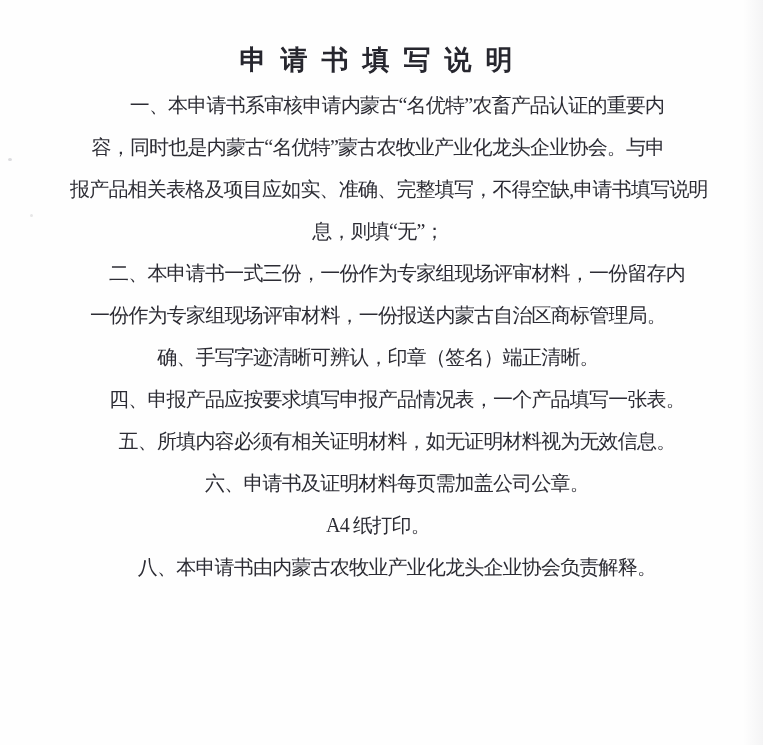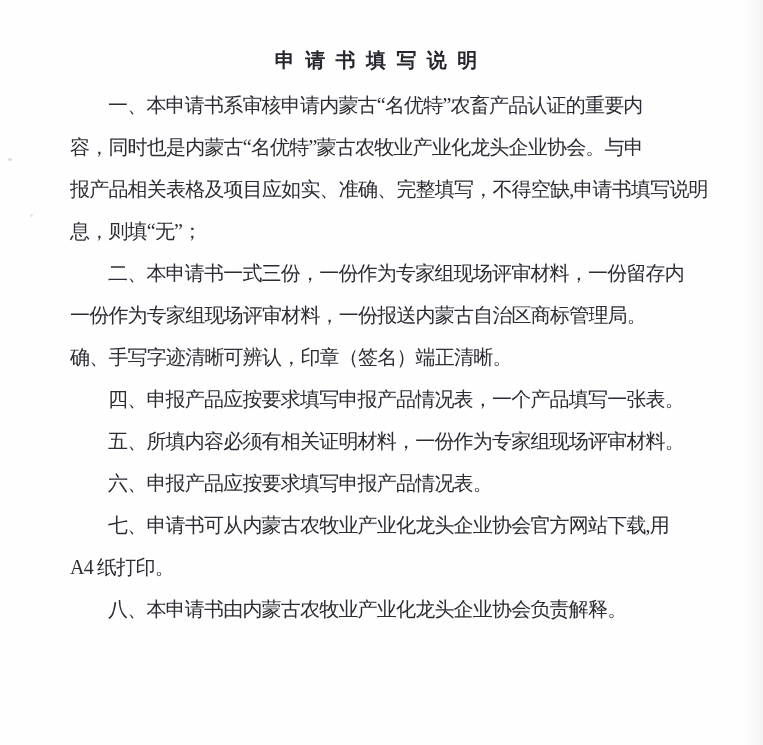--- a/index.html
+++ b/index.html
@@ -44,36 +44,37 @@
     background: rgba(120,120,130,0.18);
     border-radius: 50%;
   }
   .doc-title {
     position: absolute;
     top: 39px;
     left: 70px;
     width: 612px;
     margin: 0;
     line-height: 42px;
-    font-size: 20px;
+    font-size: 27px;
     font-weight: bold;
     letter-spacing: 0.52em;
     text-indent: 0.52em; 
     text-align: center;
     color: #26262e;
     white-space: nowrap;
   }
   .doc-body {
     position: absolute;
     top: 84px;
     left: 70px;
     width: 616px;
     font-size: 20px;
     line-height: 42px;
     letter-spacing: -0.8px;
+    text-align: center;
   }
   .line {
     height: 42px;
     white-space: nowrap;
   }
   .line.indent {
     padding-left: 38px;
   }
 </style>
 </head>
@@ -85,23 +86,22 @@
 
   <div class="doc-body">
     <div class="line indent">一、本申请书系审核申请内蒙古“名优特”农畜产品认证的重要内</div>
     <div class="line">容，同时也是内蒙古“名优特”蒙古农牧业产业化龙头企业协会。与申</div>
     <div class="line">报产品相关表格及项目应如实、准确、完整填写，不得空缺,申请书填写说明</div>
     <div class="line">息，则填“无”；</div>
     <div class="line indent">二、本申请书一式三份，一份作为专家组现场评审材料，一份留存内</div>
     <div class="line">一份作为专家组现场评审材料，一份报送内蒙古自治区商标管理局。</div>
     <div class="line">确、手写字迹清晰可辨认，印章（签名）端正清晰。</div>
     <div class="line indent">四、申报产品应按要求填写申报产品情况表，一个产品填写一张表。</div>
-    <div class="line indent">五、所填内容必须有相关证明材料，一份作为专家组现场评审材料。</div>
-    <div class="line indent">六、申报产品应按要求填写申报产品情况表。</div>
-    <div class="line indent">七、申请书可从内蒙古农牧业产业化龙头企业协会官方网站下载,用</div>
+    <div class="line indent">五、所填内容必须有相关证明材料，如无证明材料视为无效信息。</div>
+    <div class="line indent">六、申请书及证明材料每页需加盖公司公章。</div>
     <div class="line">A4 纸打印。</div>
     <div class="line indent">八、本申请书由内蒙古农牧业产业化龙头企业协会负责解释。</div>
   </div>
 
   <div class="scan-speck-1"></div>
   <div class="scan-speck-2"></div>
   <div class="scan-edge-right"></div>
 
 </div>
 

